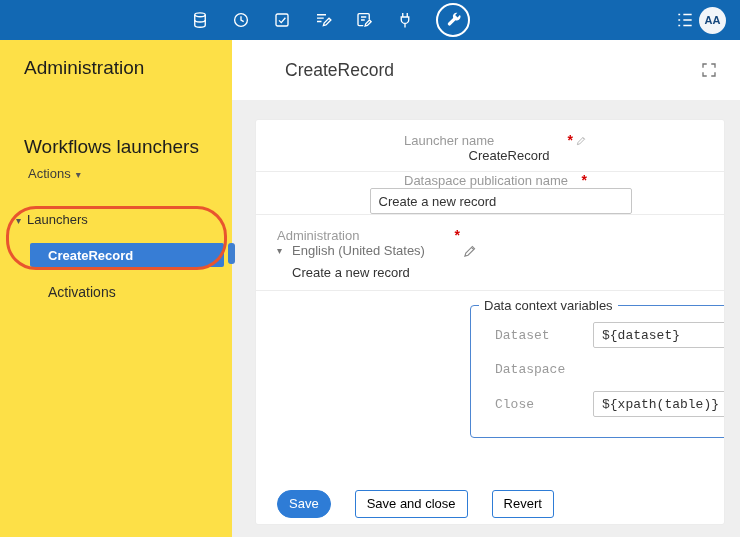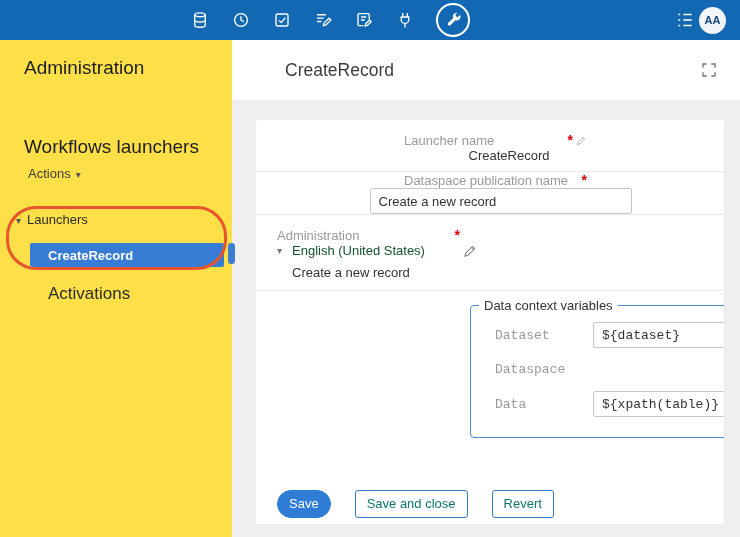--- a/index.html
+++ b/index.html
@@ -36,21 +36,21 @@
   .sb-section { position:absolute; left:24px; top:77px; font-size:19px; font-weight:400; color:#1d1d1d;margin-top:19px; }
   .actions { position:absolute; left:28px; top:126px; font-size:13px; color:#3c3c3c; cursor:pointer; }
   .actions .caret { margin-left:5px; font-size:10px; color:#555; }
   .tree-group { position:absolute; left:16px; top:172px; font-size:13px; color:#2c2c2c; cursor:pointer; }
   .tree-group .caret { margin-right:6px; font-size:10px; color:#555; }
   .tree-selected {
     position:absolute; left:30px; top:203px; width:194px; height:24px;
     background:#377dd5; color:#fff; font-weight:bold; font-size:13px;
     display:flex; align-items:center; padding-left:18px; border-radius:2px; cursor:pointer;
   }
-  .tree-item { position:absolute; left:48px; top:244px; font-size:17px; color:#2c2c2c; cursor:pointer; }
+  .tree-item { position:absolute; left:48px; top:244px; font-size:14px; color:#2c2c2c; cursor:pointer; }
   .annotation {
     position:absolute; left:6px; top:166px; width:221px; height:64px;
     border:3px solid #e8552e; border-radius:30px; pointer-events:none; z-index:6;
   }
   .scroll-thumb {
     position:absolute; left:228px; top:243px; width:7px; height:21px;
     background:#3f7fd0; border-radius:3px; z-index:7; cursor:grab;
   }
 
   
@@ -75,41 +75,41 @@
   .fvalue.indent { margin-left:17px; }
 
   input.txt {
     height:26px; border:1px solid #c6c6c6; border-radius:2px;
     padding:0 8px; font-size:13px; color:#333; font-family:inherit;
     background:#fff; width:262px; flex-shrink:0;
   }
 
   .doc-line1 { display:flex; align-items:center; }
   .doc-caret { font-size:10px; color:#777; width:15px; }
-  .doc-lang { color:#14532d; }
+  .doc-lang { color:#737373; }
   .doc-edit { margin-left:38px; cursor:pointer; display:flex; }
   .doc-line2 { margin-top:7px; margin-left:15px; color:#333; }
 
   .fieldset {
     position:relative; margin:14px 0 0 214px; width:291px; height:133px;
     border:1px solid #4d86d2; border-radius:4px;padding-left:9px;
   }
   .legend {
     position:absolute; top:-8px; left:8px; background:#fff; padding:0 5px;
     font-size:13px; color:#333; z-index:2;
   }
   .fs-body { overflow:hidden; height:100%; padding:16px 0 0 15px; border-radius:4px; }
   .fs-row { display:flex; align-items:center; margin-bottom:14px;font-family:Liberation Mono, monospace; }
   .fs-label { width:98px; flex-shrink:0; color:#9a9a9a; font-size:13px; }
   .fs-row input.txt { width:150px; }
 
   .btn-row { display:flex; gap:24px; margin:52px 0 0 21px; }
   .btn {
     font-size:13px; border-radius:3px; padding:5px 11px;
-    border:1px solid #2e7cd6; background:#fff; color:#0f766e;
+    border:1px solid #2e7cd6; background:#fff; color:#000000;
     cursor:pointer; font-family:inherit; line-height:16px;
   }
   .btn.primary { background:#2e7cd6; color:#fff;border-radius:14px; }
 </style>
 </head>
 <body>
 
 <header class="topbar">
   <div class="tb-group">
     <span class="tb-icon">
@@ -251,21 +251,21 @@
         <span class="legend">Data context variables</span>
         <div class="fs-body">
           <div class="fs-row">
             <span class="fs-label">Dataset</span>
             <input class="txt" type="text" value="${dataset}" style="">
           </div>
           <div class="fs-row">
             <span class="fs-label">Dataspace</span>
           </div>
           <div class="fs-row">
-            <span class="fs-label">Data</span>
+            <span class="fs-label">Close</span>
             <input class="txt" type="text" value="${xpath(table)}" style="">
           </div>
         </div>
       </div>
 
       <div class="btn-row">
         <button class="btn primary">Save</button>
         <button class="btn">Save and close</button>
         <button class="btn">Revert</button>
       </div>

